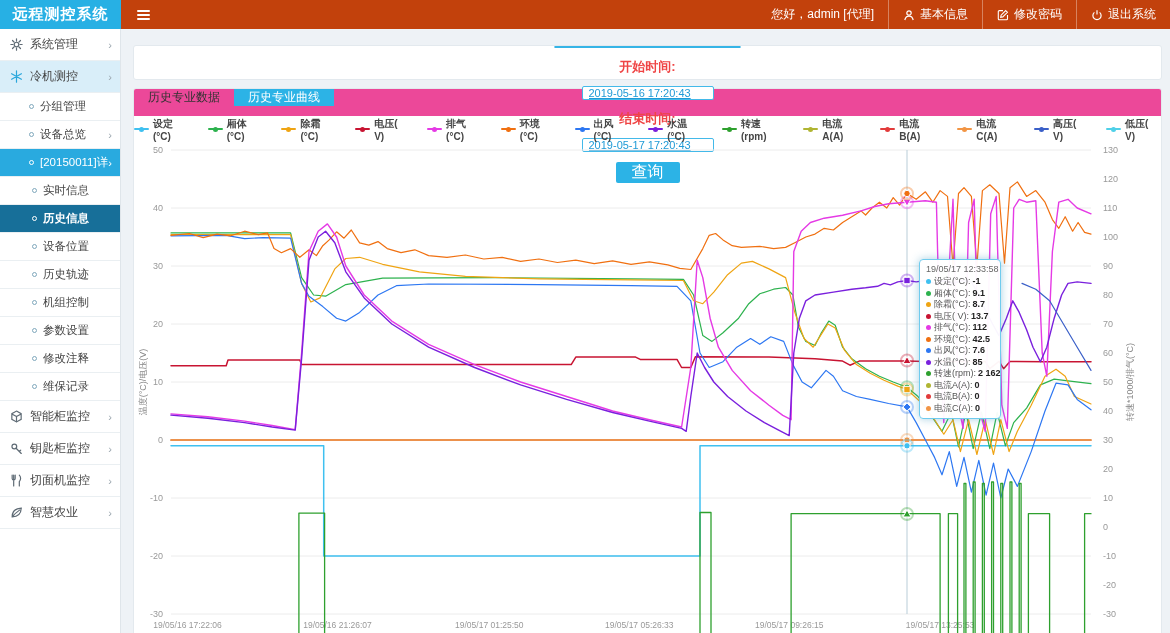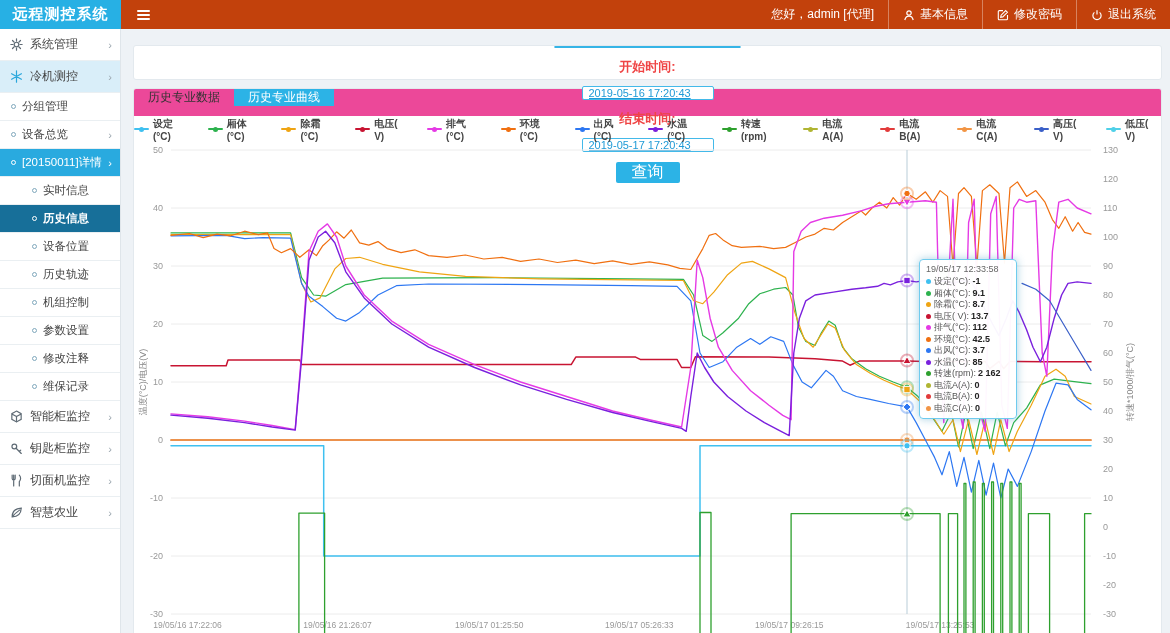--- a/index.html
+++ b/index.html
@@ -20,21 +20,21 @@
 
   
   .bodyrow { display:flex; height:604px; }
   .sidebar { width:121px; background:#fff; border-right:1px solid #dfe5ea; overflow:hidden; }
   .content { flex:1; padding:16px 8px 0 12px; overflow:hidden; }
 
   
   .srow { display:flex; align-items:center; font-size:12px; color:#444; border-bottom:1px solid #eaeff2;
           cursor:pointer; background:#fff; }
   .srow.lv0 { height:32px; padding-left:10px; }
-  .srow.lv1 { height:28px; padding-left:11px; font-size:11.5px; }
+  .srow.lv1 { height:28px; padding-left:29px; font-size:11.5px; }
   .srow.lv2 { height:28px; padding-left:32px; font-size:11.5px; }
   .srow .sicon { width:13px; height:13px; margin-right:7px; color:#5f6b75; flex:none; }
   .srow .bullet { width:5px; height:5px; border:1.5px solid #7fa8bc; border-radius:50%; margin-right:6px; flex:none; }
   .srow .slabel { flex:1; white-space:nowrap; overflow:hidden; }
   .srow .arrow { font-size:11px; color:#9aa6ae; padding-right:8px; }
   .srow.open { background:#d9eef9; }
   .srow.open .sicon { color:#2aa7dc; }
   .srow.selected { background:#29aadf; color:#fff; }
   .srow.selected .bullet { border-color:#fff; }
   .srow.selected .arrow { color:#fff; }
@@ -63,21 +63,21 @@
   .tab.on { background:#2cb3e6; color:#fff; }
 
   
   .chart-section { position:relative; }
   .legend { height:26px; display:flex; align-items:center; justify-content:center; gap:17px; }
   .litem { display:flex; align-items:center; gap:4px; font-size:10px; font-weight:bold; color:#464646; cursor:pointer; }
   .lmark { position:relative; width:15px; height:8px; flex:none; }
   .lmark .ln { position:absolute; left:0; right:0; top:3px; height:2px; border-radius:1px; }
   .lmark .dt { position:absolute; left:5px; top:1.5px; width:5px; height:5px; border-radius:50%; }
 
-  .tooltip { position:absolute; width:98px; background:rgba(255,255,255,.96); border:1px solid #6fcbee;
+  .tooltip { position:absolute; width:82px; background:rgba(255,255,255,.96); border:1px solid #6fcbee;
              box-shadow:0 0 8px rgba(60,150,190,.45); border-radius:4px; padding:4px 6px; pointer-events:none; }
   .tooltip .tt-title { font-size:9px; color:#666; margin-bottom:2px; white-space:nowrap; }
   .ttrow { display:flex; align-items:center; font-size:9px; color:#555; line-height:11.5px; white-space:nowrap; }
   .ttrow .d { width:5px; height:5px; border-radius:50%; margin-right:3px; flex:none; }
   .ttrow b { color:#222; margin-left:2px; }
 
   svg text { font-family:"Liberation Sans","DejaVu Sans",sans-serif; }
 </style>
 </head>
 <body>
@@ -423,21 +423,21 @@
               <path d="M773 367.95000000000005l4 7h-8z" fill="#2ea02e" stroke="#fff" stroke-width="1"></path>
             </svg>
           <div class="tooltip" id="tooltip" style="left: 785px; top: 143px;">
               <div class="tt-title">19/05/17 12:33:58</div>
               <div class="ttrow"><span class="d" style="background:#3fc0f0"></span>设定(°C): <b>-1</b></div>
               <div class="ttrow"><span class="d" style="background:#2db24e"></span>厢体(°C): <b>9.1</b></div>
               <div class="ttrow"><span class="d" style="background:#efa413"></span>除霜(°C): <b>8.7</b></div>
               <div class="ttrow"><span class="d" style="background:#c81432"></span>电压( V): <b>13.7</b></div>
               <div class="ttrow"><span class="d" style="background:#e53ae5"></span>排气(°C): <b>112</b></div>
               <div class="ttrow"><span class="d" style="background:#f07011"></span>环境(°C): <b>42.5</b></div>
-              <div class="ttrow"><span class="d" style="background:#2d77f2"></span>出风(°C): <b>3.7</b></div>
+              <div class="ttrow"><span class="d" style="background:#2d77f2"></span>出风(°C): <b>7.6</b></div>
               <div class="ttrow"><span class="d" style="background:#7a20dd"></span>水温(°C): <b>85</b></div>
               <div class="ttrow"><span class="d" style="background:#2ea02e"></span>转速(rpm): <b>2 162</b></div>
               <div class="ttrow"><span class="d" style="background:#b0b532"></span>电流A(A): <b>0</b></div>
               <div class="ttrow"><span class="d" style="background:#e23b3b"></span>电流B(A): <b>0</b></div>
               <div class="ttrow"><span class="d" style="background:#f29544"></span>电流C(A): <b>0</b></div>
             </div>
         </div>
       </div>
     </main>
   </div>

